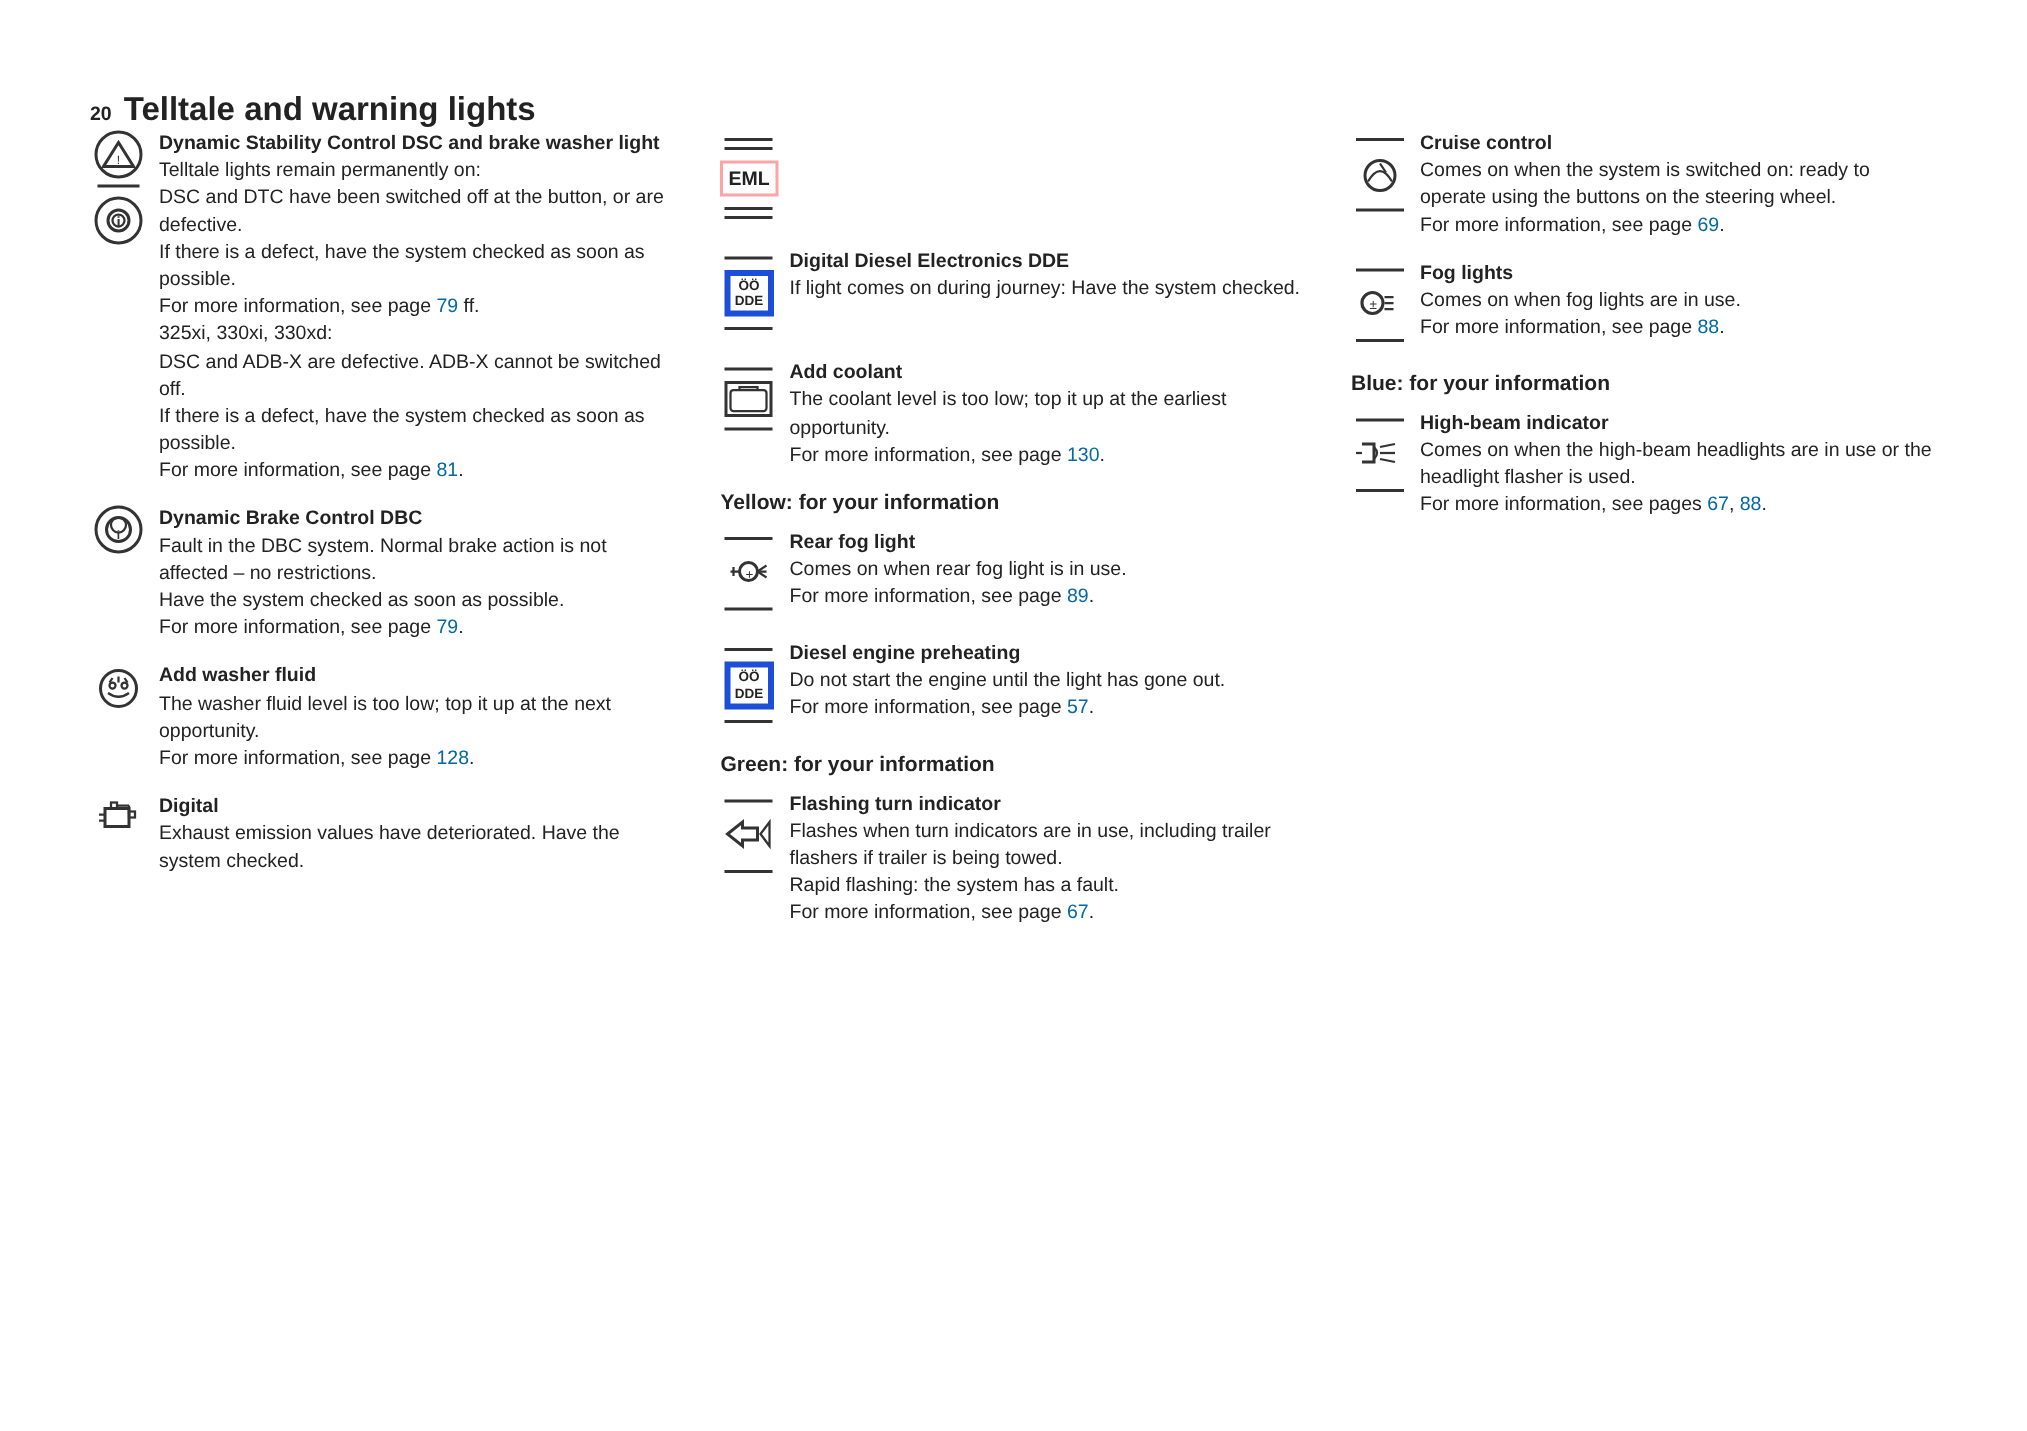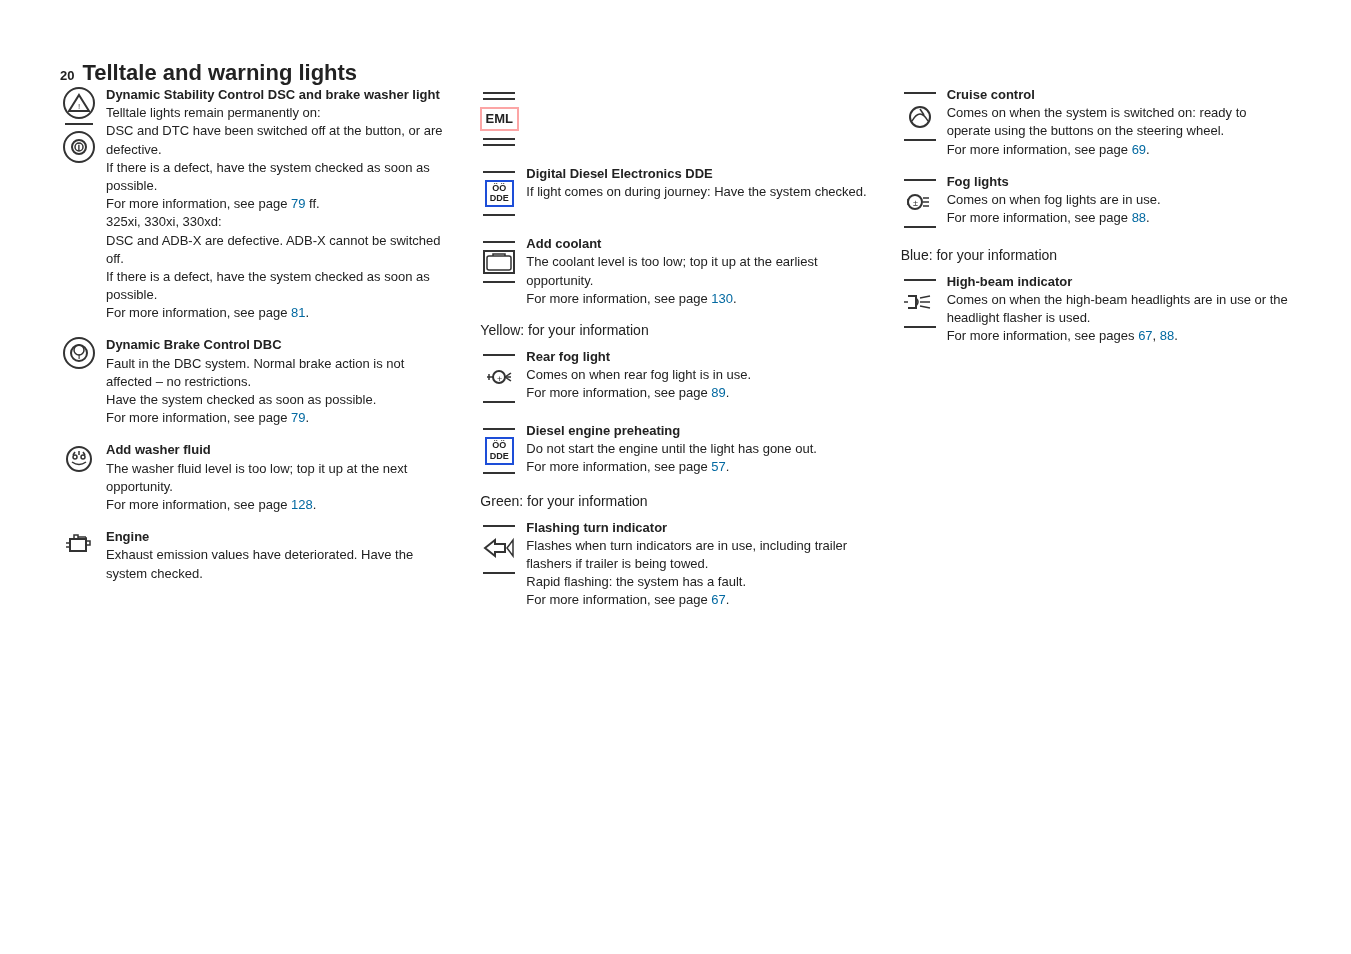--- a/index.html
+++ b/index.html
@@ -69,21 +69,21 @@
       line-height: 1.4;
     }
     .item-title {
       font-weight: bold;
     }
     .link {
       color: #0369a1;
       text-decoration: none;
     }
     .section-heading {
-      font-weight: normal;
+      font-weight: bold;
       font-size: 14px;
       margin-bottom: 10px;
       margin-top: 0;
     }
     .yellow-section .section-heading,
     .green-section .section-heading,
     .blue-section .section-heading {}
     .small-lines {
       display: flex;
       flex-direction: column;
@@ -108,21 +108,21 @@
     .coolant-icon {
       width: 32px;
       height: 24px;
       border: 2px solid #333;
       display: flex;
       align-items: center;
       justify-content: center;
       font-size: 14px;
     }
     .dde-box {
-      border: 2px solid #1d4ed8;
+      border: 4px solid #1d4ed8;
       padding: 1px 3px;
       font-size: 9px;
       font-weight: bold;
       line-height: 1.2;
       text-align: center;
     }
   </style>
 </head>
 <body>
 
@@ -221,21 +221,21 @@
                 <rect x="12" y="6" width="4" height="4" fill="none" stroke="#333" stroke-width="1.5"></rect>
                 <rect x="24" y="12" width="4" height="4" fill="none" stroke="#333" stroke-width="1.5"></rect>
                 <line x1="16" y1="8" x2="24" y2="8" stroke="#333" stroke-width="1.5"></line>
                 <line x1="24" y1="8" x2="24" y2="14" stroke="#333" stroke-width="1.5"></line>
                 <line x1="4" y1="14" x2="8" y2="14" stroke="#333" stroke-width="1.5"></line>
                 <line x1="4" y1="18" x2="8" y2="18" stroke="#333" stroke-width="1.5"></line>
               </svg>
             </div>
           </div>
           <div class="item-text">
-            <span class="item-title">Engine</span><br>
+            <span class="item-title">Digital</span><br>
             Exhaust emission values have deteriorated. Have the system checked.
           </div>
         </div>
       </div>
     </div>
 
     <div class="col">
 
       <div class="item-block">
         <div class="item-row">

